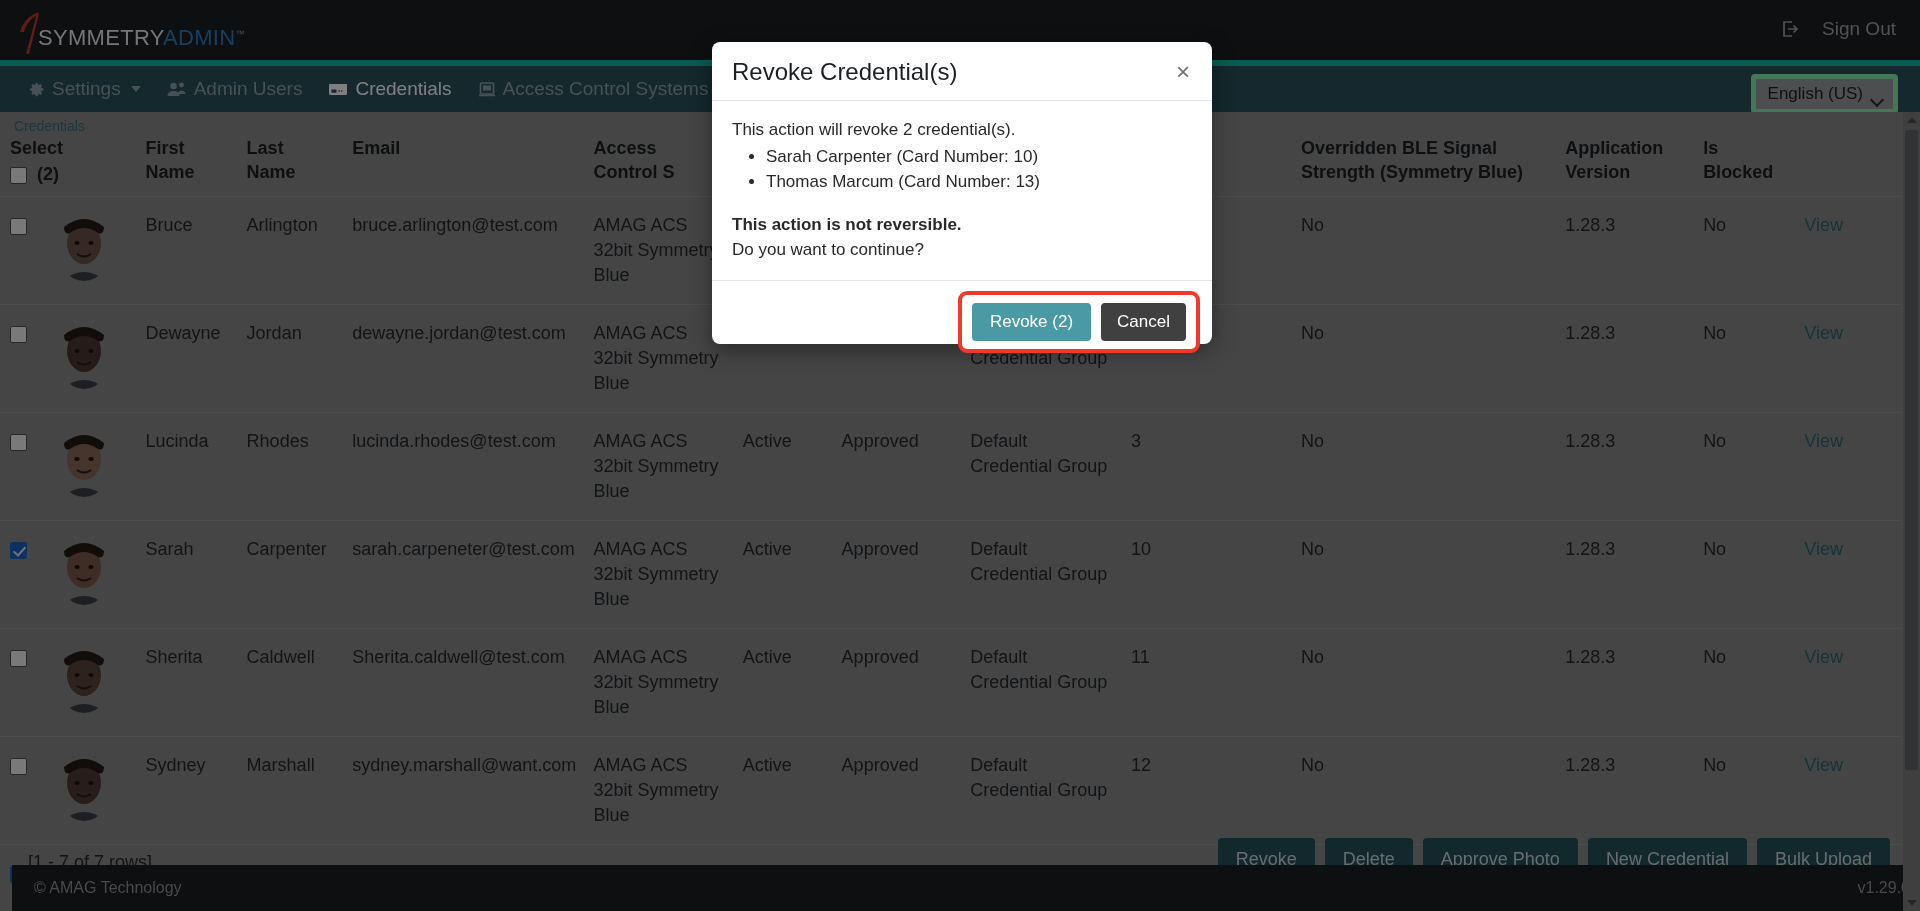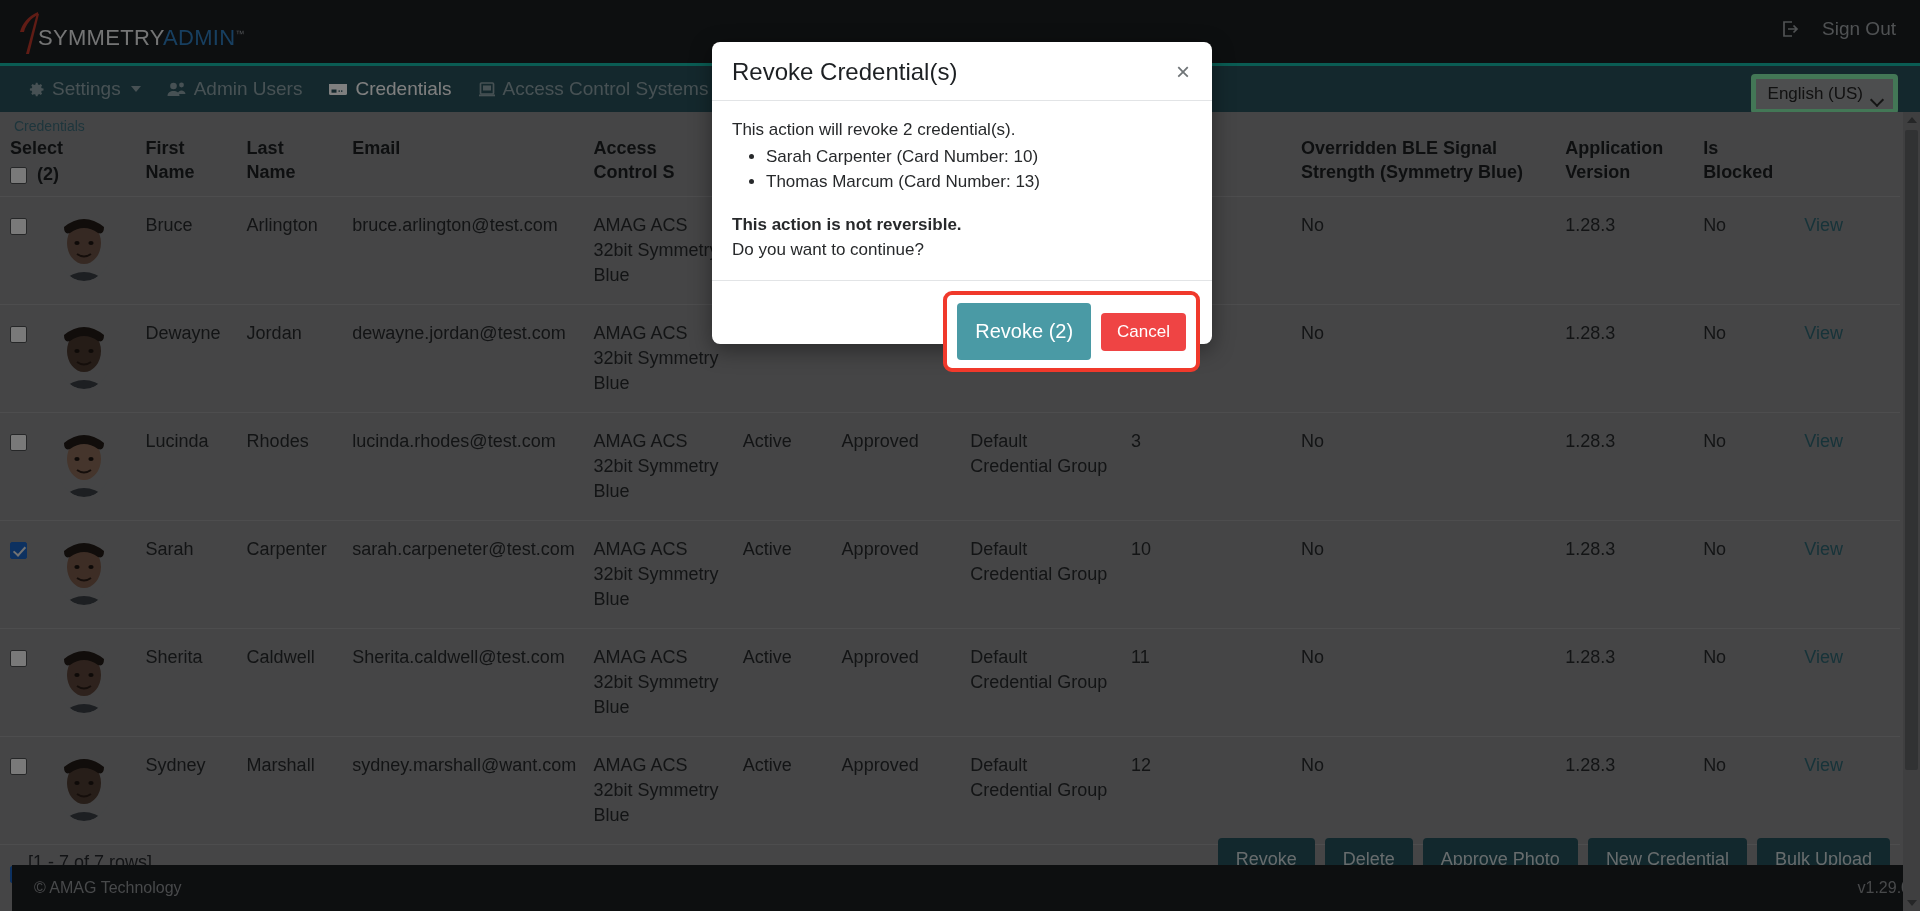--- a/index.html
+++ b/index.html
@@ -16,21 +16,21 @@
   #page-dim {
     position: absolute; inset: 0;
     background: rgba(0,0,0,0.5);
     z-index: 40;
   }
 
   
   .topbar {
     position: relative;
     height: 66px; background: #1b1e21;
-    border-bottom: 3px solid #14b8a6;
+    border-bottom: 6px solid #14b8a6;
   }
   .brand {
     position: absolute; left: 18px; top: 8px;
     display: flex; align-items: flex-end;
     height: 48px;
   }
   .brand-mark {
     position: relative; width: 26px; height: 46px;
   }
   .brand-mark svg { position: absolute; left: 0; top: 0; }
@@ -206,25 +206,25 @@
   }
   .btn-group {
     position: absolute; right: 12px; top: 10px;
     display: flex; gap: 10px; align-items: center;
     padding: 8px 10px;
     border: 4px solid #f0392b; border-radius: 9px;
     background: #fff;
   }
   .btn-revoke {
     background: #4a9aa5; color: #fff; border: none; border-radius: 4px;
-    font-size: 20px; padding: 17px 18px; cursor: pointer;
+    font-size: 17px; padding: 9px 18px; cursor: pointer;
     font-family: "Liberation Sans", sans-serif;
   }
   .btn-cancel {
-    background: #ef4444; color: #fff; border: none; border-radius: 4px;
+    background: #404040; color: #fff; border: none; border-radius: 4px;
     font-size: 17px; padding: 9px 16px; cursor: pointer;
     font-family: "Liberation Sans", sans-serif;
   }
 </style>
 </head>
 <body>
 
 <div id="app">
 
   <div id="page">

